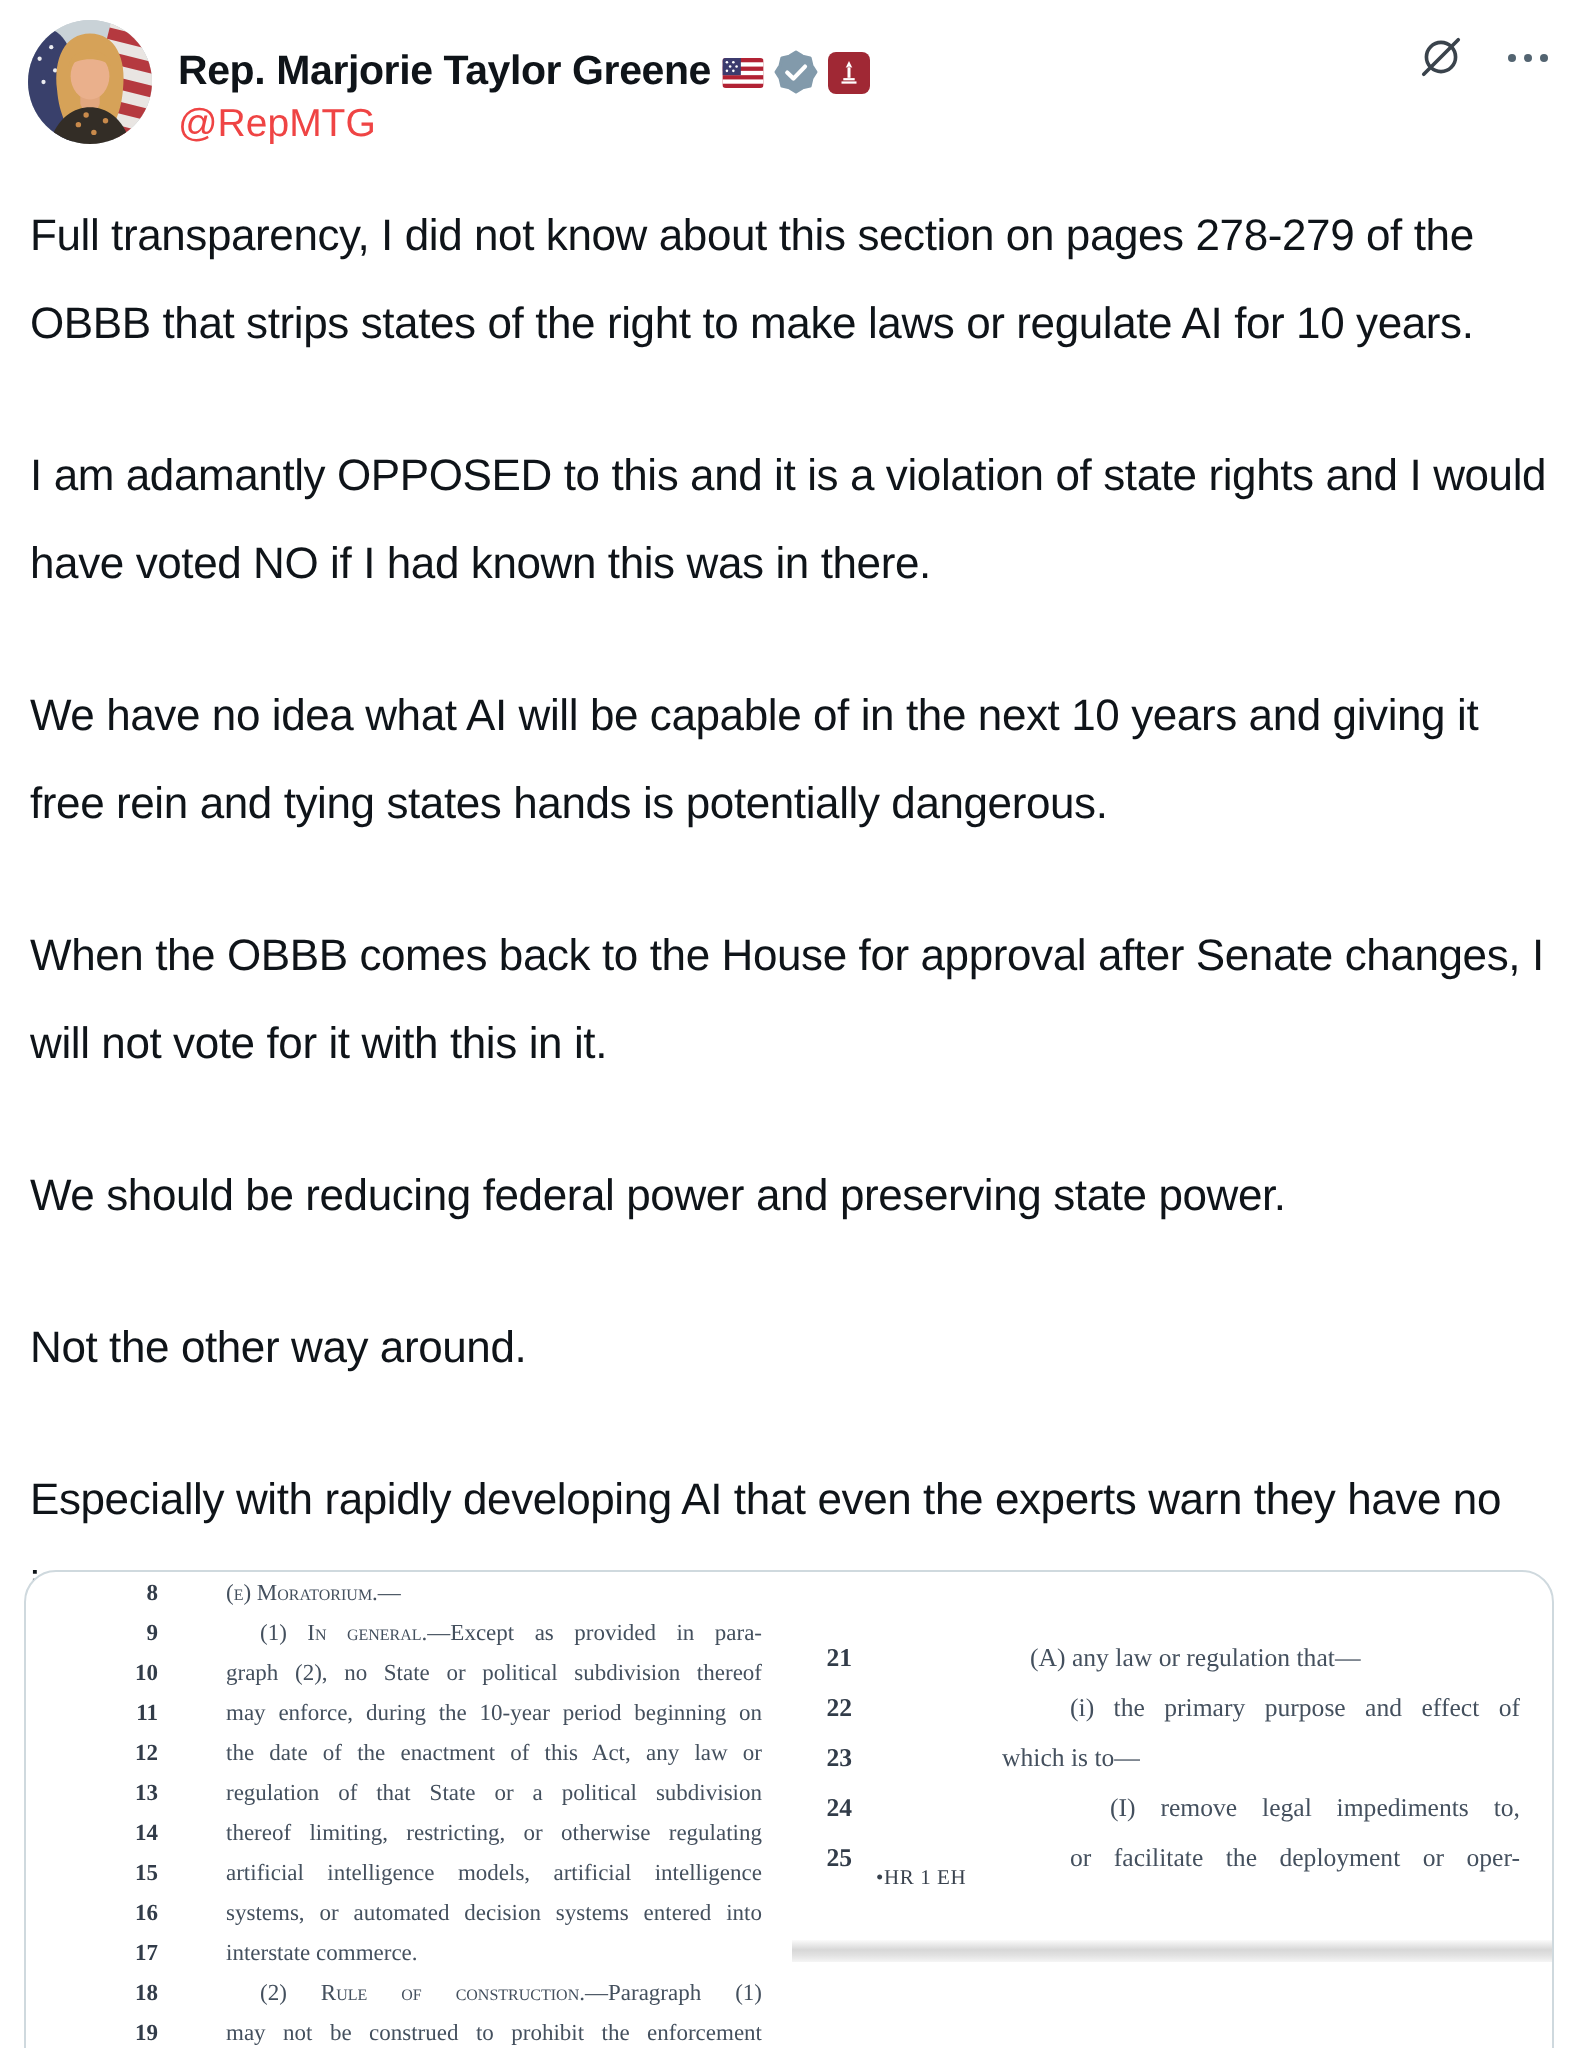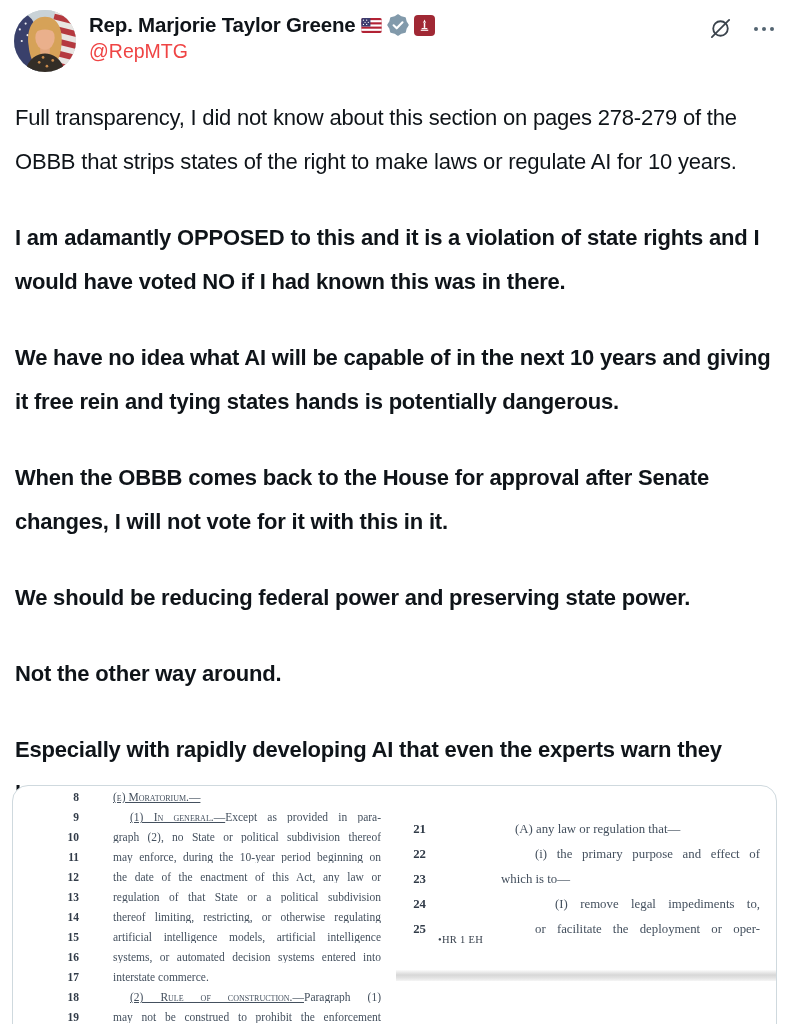--- a/index.html
+++ b/index.html
@@ -4,54 +4,54 @@
 <style>
   * { box-sizing: border-box; margin: 0; padding: 0; }
   html,body { background:#fff; }
   body { font-family: "Liberation Sans", sans-serif; color:#0f1419; }
   .page { position:relative; width:789px; height:1024px; overflow:hidden; background:#fff; margin:0 auto; }
 
   
   .post-header { position:absolute; top:10px; left:14px; right:14px; display:flex; align-items:flex-start; }
   .avatar { width:62px; height:62px; border-radius:50%; overflow:hidden; flex:0 0 62px; cursor:pointer; background:#c9d2d7; }
   .avatar svg { display:block; width:100%; height:100%; }
-  .names { margin-left:13px; padding-top:3px; flex:1; min-width:0; }
+  .names { margin-left:13px; padding-top:3px; flex:1; min-width:0;margin-top:11px; }
   .name-row { display:flex; align-items:center; gap:5px; }
   .display-name { font-size:20.5px; font-weight:700; letter-spacing:-0.2px; color:#0f1419; white-space:nowrap; cursor:pointer; }
   .flag-icon { width:21px; height:15px; border-radius:2px; overflow:hidden; flex:0 0 21px; }
   .verified { width:22px; height:22px; flex:0 0 22px; }
   .affiliate { width:21px; height:21px; flex:0 0 21px; border-radius:4px; background:#a02834; display:flex; align-items:center; justify-content:center; cursor:pointer; }
   .handle { font-size:19.5px; color:#ef4444; margin-top:3px; cursor:pointer; }
   .header-actions { display:flex; align-items:center; gap:21px; padding-top:7px; }
   .grok-btn, .more-btn { background:none; border:none; cursor:pointer; padding:0; display:flex; align-items:center; }
 
   
   .post-text { position:absolute; top:72px; left:15px; right:14px; }
   .post-text p { margin-top:24px; font-size:22px; line-height:44px; letter-spacing:-0.2px; color:#0f1419; }
-  .post-text p + p { margin-top:32px;font-weight:bold; }
+  .post-text p + p { margin-top:32px; }
 
   
   .attachment { position:absolute; top:785px; left:12px; width:765px; height:300px;
     border:1px solid #cfd9de; border-radius:16px; background:#fff; overflow:hidden; cursor:pointer; }
   .pdf-col { position:absolute; top:0; font-family:"Liberation Serif", serif; color:#44505e; }
   .col-left  { left:0;   width:383px; padding:5px 15px 0 12px; }
   .col-right { left:383px; width:382px; padding:4px 18px 0 0; }
   .bline { display:flex; align-items:baseline; }
   .col-left  .bline { height:20px; font-size:11.5px; }
   .col-right .bline { height:25px; font-size:12.8px; }
   .lnum { flex:0 0 54px; text-align:right; font-weight:700; color:#323c49; }
   .col-right .lnum { flex:0 0 30px; }
   .ltext { flex:1; margin-left:34px; text-align:left; overflow:hidden; white-space:nowrap; }
   .col-right .ltext { margin-left:75px;margin-top:32px; }
   .just { text-align:justify; text-align-last:justify; white-space:normal; }
   .ind-a { padding-left:17px; }
   .ind-b { padding-left:14px; }
   .ind-c { padding-left:34px; }
   .ind-d { padding-left:54px; }
-  .sc { font-variant:small-caps;text-decoration:underline; }
+  .sc { font-variant:small-caps; }
   .pdf-footer { font-size:10.5px; font-weight:400; color:#39424e; margin:19px 0 0 42px; letter-spacing:0.3px; }
   .page-edge-bar { position:absolute; left:383px; right:-1px; top:184px; height:11px;
     background:linear-gradient(#fbfbfb, #d7d7d7 45%, #e2e2e2 70%, #f5f5f5); }
 </style>
 </head>
 <body>
 
 <div class="page">
 
   <header class="post-header">

